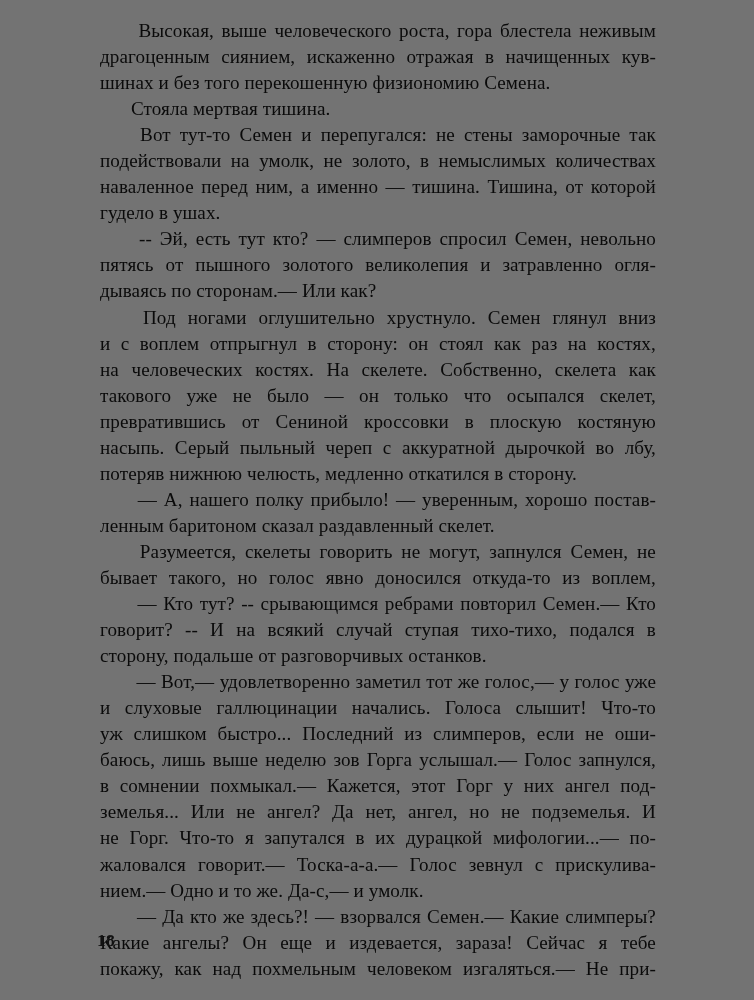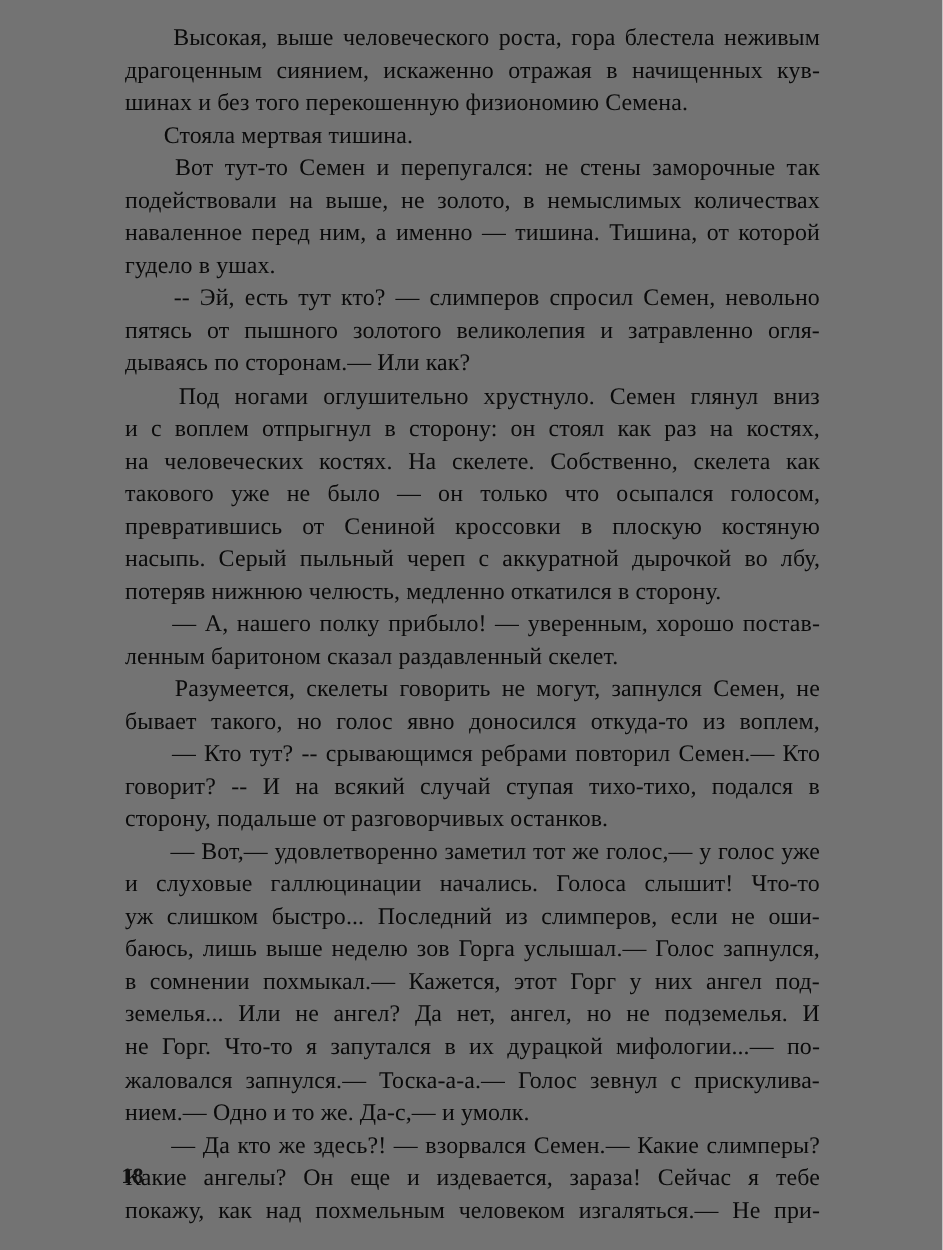--- a/index.html
+++ b/index.html
@@ -70,34 +70,34 @@
       <p class="para">
         <span class="line justified"><span class="indent"></span><span class="w">Высокая,</span><span class="w">выше</span><span class="w">человеческого</span><span class="w">роста,</span><span class="w">гора</span><span class="w">блестела</span><span class="w">неживым</span></span>
         <span class="line justified"><span class="w">драгоценным</span><span class="w">сиянием,</span><span class="w">искаженно</span><span class="w">отражая</span><span class="w">в</span><span class="w">начищенных</span><span class="w">кув-</span></span>
         <span class="line">шинах и без того перекошенную физиономию Семена.</span>
       </p>
       <p class="para">
         <span class="line"><span class="indent"></span>Стояла мертвая тишина.</span>
       </p>
       <p class="para">
         <span class="line justified"><span class="indent"></span><span class="w">Вот</span><span class="w">тут-то</span><span class="w">Семен</span><span class="w">и</span><span class="w">перепугался:</span><span class="w">не</span><span class="w">стены</span><span class="w">заморочные</span><span class="w">так</span></span>
-        <span class="line justified"><span class="w">подействовали</span><span class="w">на</span><span class="w">выше,</span><span class="w">не</span><span class="w">золото,</span><span class="w">в</span><span class="w">немыслимых</span><span class="w">количествах</span></span>
+        <span class="line justified"><span class="w">подействовали</span><span class="w">на</span><span class="w">умолк,</span><span class="w">не</span><span class="w">золото,</span><span class="w">в</span><span class="w">немыслимых</span><span class="w">количествах</span></span>
         <span class="line justified"><span class="w">наваленное</span><span class="w">перед</span><span class="w">ним,</span><span class="w">а</span><span class="w">именно</span><span class="w">—</span><span class="w">тишина.</span><span class="w">Тишина,</span><span class="w">от</span><span class="w">которой</span></span>
         <span class="line">гудело в ушах.</span>
       </p>
       <p class="para">
         <span class="line justified"><span class="indent"></span><span class="w">--</span><span class="w">Эй,</span><span class="w">есть</span><span class="w">тут</span><span class="w">кто?</span><span class="w">—</span><span class="w">слимперов</span><span class="w">спросил</span><span class="w">Семен,</span><span class="w">невольно</span></span>
         <span class="line justified"><span class="w">пятясь</span><span class="w">от</span><span class="w">пышного</span><span class="w">золотого</span><span class="w">великолепия</span><span class="w">и</span><span class="w">затравленно</span><span class="w">огля-</span></span>
         <span class="line">дываясь по сторонам.— Или как?</span>
       </p>
       <p class="para">
         <span class="line justified"><span class="indent"></span><span class="w">Под</span><span class="w">ногами</span><span class="w">оглушительно</span><span class="w">хрустнуло.</span><span class="w">Семен</span><span class="w">глянул</span><span class="w">вниз</span></span>
         <span class="line justified"><span class="w">и</span><span class="w">с</span><span class="w">воплем</span><span class="w">отпрыгнул</span><span class="w">в</span><span class="w">сторону:</span><span class="w">он</span><span class="w">стоял</span><span class="w">как</span><span class="w">раз</span><span class="w">на</span><span class="w">костях,</span></span>
         <span class="line justified"><span class="w">на</span><span class="w">человеческих</span><span class="w">костях.</span><span class="w">На</span><span class="w">скелете.</span><span class="w">Собственно,</span><span class="w">скелета</span><span class="w">как</span></span>
-        <span class="line justified"><span class="w">такового</span><span class="w">уже</span><span class="w">не</span><span class="w">было</span><span class="w">—</span><span class="w">он</span><span class="w">только</span><span class="w">что</span><span class="w">осыпался</span><span class="w">голосом,</span></span>
+        <span class="line justified"><span class="w">такового</span><span class="w">уже</span><span class="w">не</span><span class="w">было</span><span class="w">—</span><span class="w">он</span><span class="w">только</span><span class="w">что</span><span class="w">осыпался</span><span class="w">скелет,</span></span>
         <span class="line justified"><span class="w">превратившись</span><span class="w">от</span><span class="w">Сениной</span><span class="w">кроссовки</span><span class="w">в</span><span class="w">плоскую</span><span class="w">костяную</span></span>
         <span class="line justified"><span class="w">насыпь.</span><span class="w">Серый</span><span class="w">пыльный</span><span class="w">череп</span><span class="w">с</span><span class="w">аккуратной</span><span class="w">дырочкой</span><span class="w">во</span><span class="w">лбу,</span></span>
         <span class="line">потеряв нижнюю челюсть, медленно откатился в сторону.</span>
       </p>
       <p class="para">
         <span class="line justified"><span class="indent"></span><span class="w">—</span><span class="w">А,</span><span class="w">нашего</span><span class="w">полку</span><span class="w">прибыло!</span><span class="w">—</span><span class="w">уверенным,</span><span class="w">хорошо</span><span class="w">постав-</span></span>
         <span class="line">ленным баритоном сказал раздавленный скелет.</span>
       </p>
       <p class="para">
         <span class="line justified"><span class="indent"></span><span class="w">Разумеется,</span><span class="w">скелеты</span><span class="w">говорить</span><span class="w">не</span><span class="w">могут,</span><span class="w">запнулся</span><span class="w">Семен,</span><span class="w">не</span></span>
@@ -109,21 +109,21 @@
         <span class="line">сторону, подальше от разговорчивых останков.</span>
       </p>
       <p class="para">
         <span class="line justified"><span class="indent"></span><span class="w">—</span><span class="w">Вот,—</span><span class="w">удовлетворенно</span><span class="w">заметил</span><span class="w">тот</span><span class="w">же</span><span class="w">голос,—</span><span class="w">у</span><span class="w">голос</span><span class="w">уже</span></span>
         <span class="line justified"><span class="w">и</span><span class="w">слуховые</span><span class="w">галлюцинации</span><span class="w">начались.</span><span class="w">Голоса</span><span class="w">слышит!</span><span class="w">Что-то</span></span>
         <span class="line justified"><span class="w">уж</span><span class="w">слишком</span><span class="w">быстро...</span><span class="w">Последний</span><span class="w">из</span><span class="w">слимперов,</span><span class="w">если</span><span class="w">не</span><span class="w">оши-</span></span>
         <span class="line justified"><span class="w">баюсь,</span><span class="w">лишь</span><span class="w">выше</span><span class="w">неделю</span><span class="w">зов</span><span class="w">Горга</span><span class="w">услышал.—</span><span class="w">Голос</span><span class="w">запнулся,</span></span>
         <span class="line justified"><span class="w">в</span><span class="w">сомнении</span><span class="w">похмыкал.—</span><span class="w">Кажется,</span><span class="w">этот</span><span class="w">Горг</span><span class="w">у</span><span class="w">них</span><span class="w">ангел</span><span class="w">под-</span></span>
         <span class="line justified"><span class="w">земелья...</span><span class="w">Или</span><span class="w">не</span><span class="w">ангел?</span><span class="w">Да</span><span class="w">нет,</span><span class="w">ангел,</span><span class="w">но</span><span class="w">не</span><span class="w">подземелья.</span><span class="w">И</span></span>
         <span class="line justified"><span class="w">не</span><span class="w">Горг.</span><span class="w">Что-то</span><span class="w">я</span><span class="w">запутался</span><span class="w">в</span><span class="w">их</span><span class="w">дурацкой</span><span class="w">мифологии...—</span><span class="w">по-</span></span>
-        <span class="line justified"><span class="w">жаловался</span><span class="w">запнулся.—</span><span class="w">Тоска-а-а.—</span><span class="w">Голос</span><span class="w">зевнул</span><span class="w">с</span><span class="w">прискулива-</span></span>
+        <span class="line justified"><span class="w">жаловался</span><span class="w">говорит.—</span><span class="w">Тоска-а-а.—</span><span class="w">Голос</span><span class="w">зевнул</span><span class="w">с</span><span class="w">прискулива-</span></span>
         <span class="line">нием.— Одно и то же. Да-с,— и умолк.</span>
       </p>
       <p class="para">
         <span class="line justified"><span class="indent"></span><span class="w">—</span><span class="w">Да</span><span class="w">кто</span><span class="w">же</span><span class="w">здесь?!</span><span class="w">—</span><span class="w">взорвался</span><span class="w">Семен.—</span><span class="w">Какие</span><span class="w">слимперы?</span></span>
         <span class="line justified"><span class="w">Какие</span><span class="w">ангелы?</span><span class="w">Он</span><span class="w">еще</span><span class="w">и</span><span class="w">издевается,</span><span class="w">зараза!</span><span class="w">Сейчас</span><span class="w">я</span><span class="w">тебе</span></span>
         <span class="line justified"><span class="w">покажу,</span><span class="w">как</span><span class="w">над</span><span class="w">похмельным</span><span class="w">человеком</span><span class="w">изгаляться.—</span><span class="w">Не</span><span class="w">при-</span></span>
       </p>
     </div>
 
   <div class="page-number">18</div>

